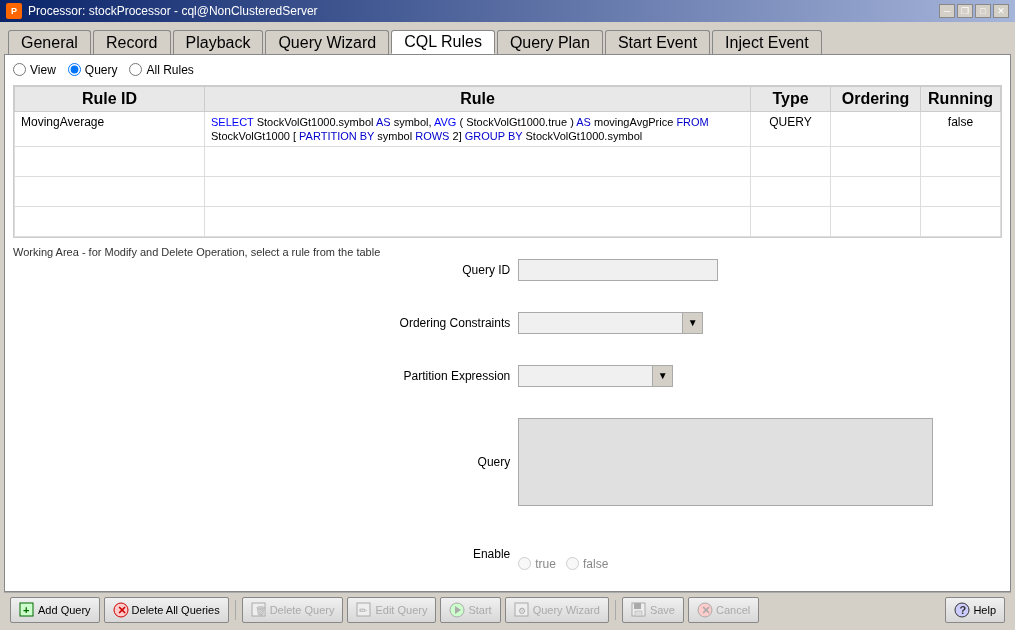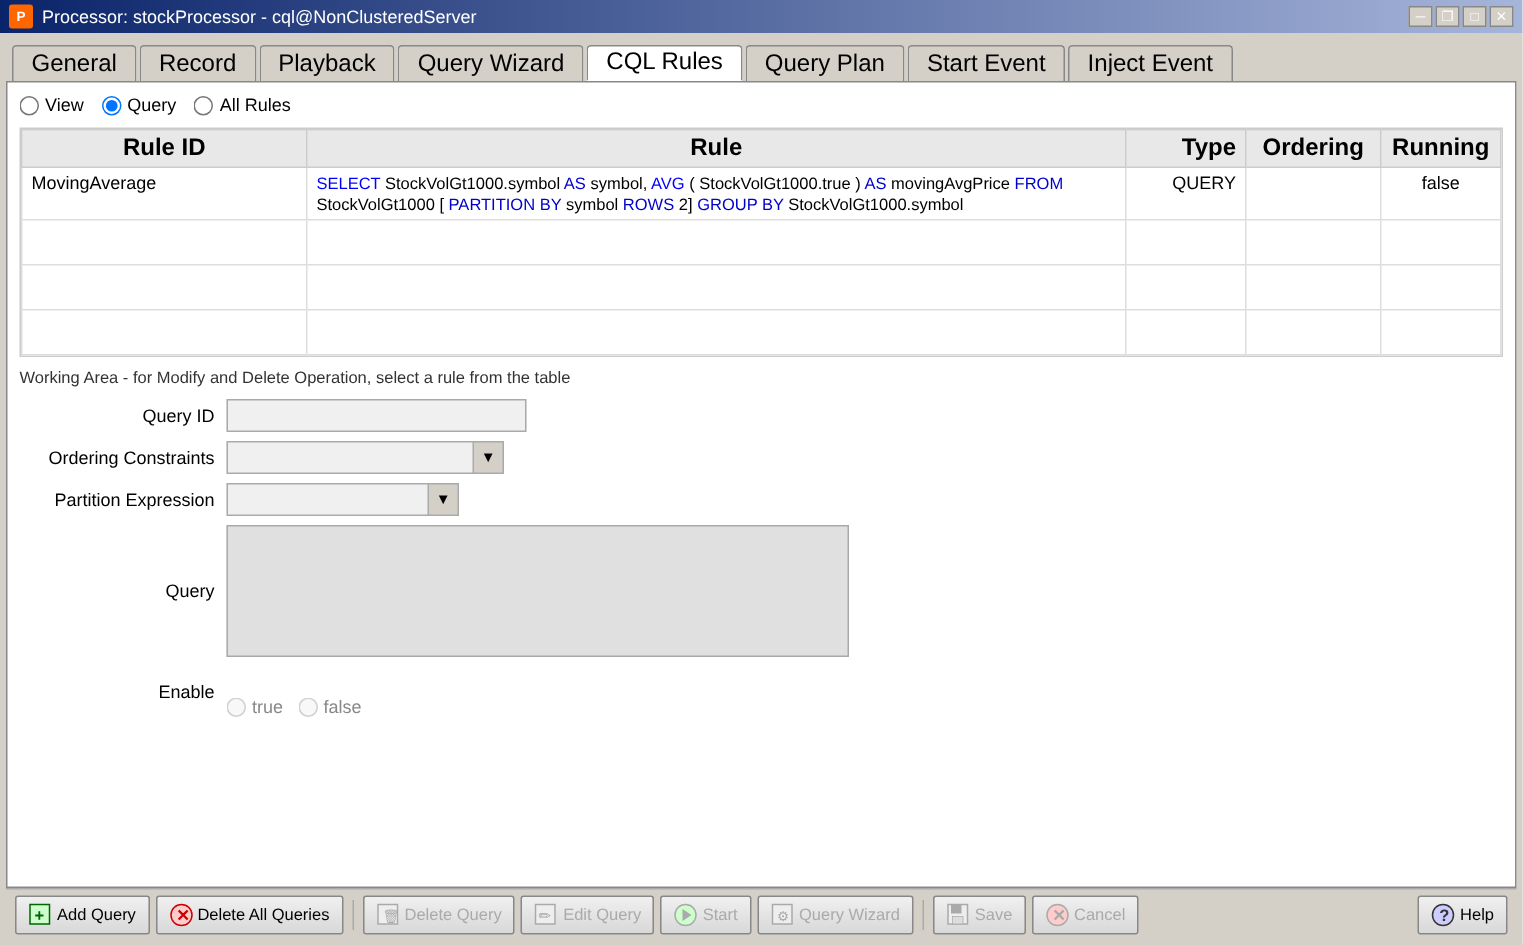--- a/index.html
+++ b/index.html
@@ -95,21 +95,21 @@
       overflow: hidden;
     }
     .radio-row {
       display: flex;
       align-items: center;
       gap: 12px;
       margin-bottom: 8px;
     }
     .radio-label {
       display: flex;
-      align-items: flex-end;
+      align-items: flex-start;
       gap: 4px;
       cursor: pointer;
     }
     .table-section {
       border: 1px solid #ccc;
       flex: 0 0 auto;
       max-height: 180px;
       overflow-y: auto;
     }
     table {
@@ -125,31 +125,31 @@
       text-align: center;
     }
     table td {
       border: 1px solid #ddd;
       padding: 3px 6px;
       font-size: 12px;
       vertical-align: top;
     }
     .col-rule-id { width: 190px; }
     .col-rule { width: auto; text-align: center; }
-    .col-type { width: 80px; text-align: right; }
+    .col-type { width: 80px; text-align: center; }
     .col-ordering { width: 90px; text-align: center; }
     .col-running { width: 80px; text-align: center; }
     .rule-text { font-size: 11px; }
     .kw-blue { color: #0000cc; font-weight: normal; }
     .kw-select { color: #0000ff; }
     .working-area {
       margin-top: 8px;
       flex: 1;
       display: flex;
-      flex-direction: column;
+      flex-direction: row;
     }
     .working-area-title {
       font-size: 11px;
       color: #333;
       margin-bottom: 8px;
     }
     .form-grid {
       display: grid;
       grid-template-columns: 130px 1fr;
       gap: 6px 8px;

